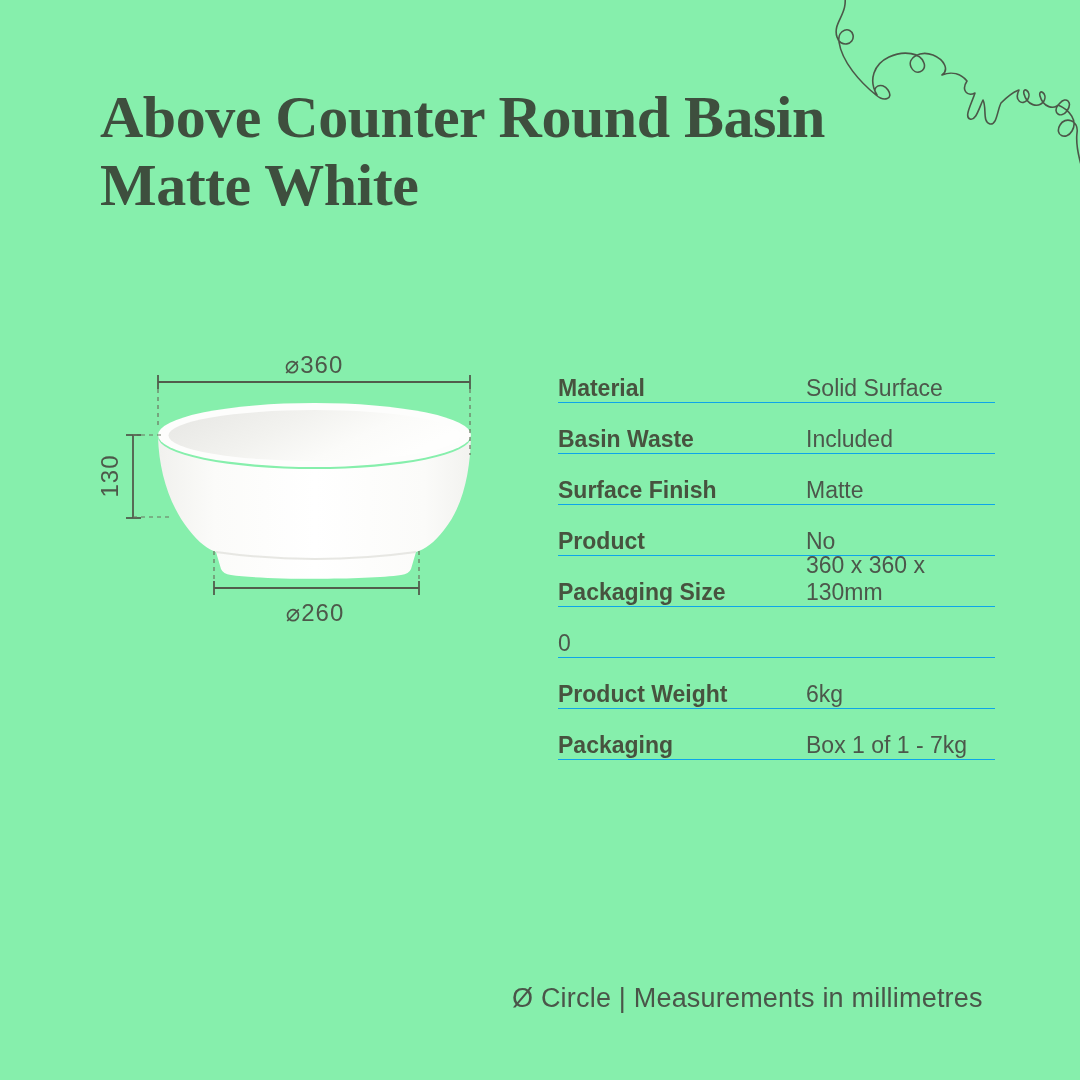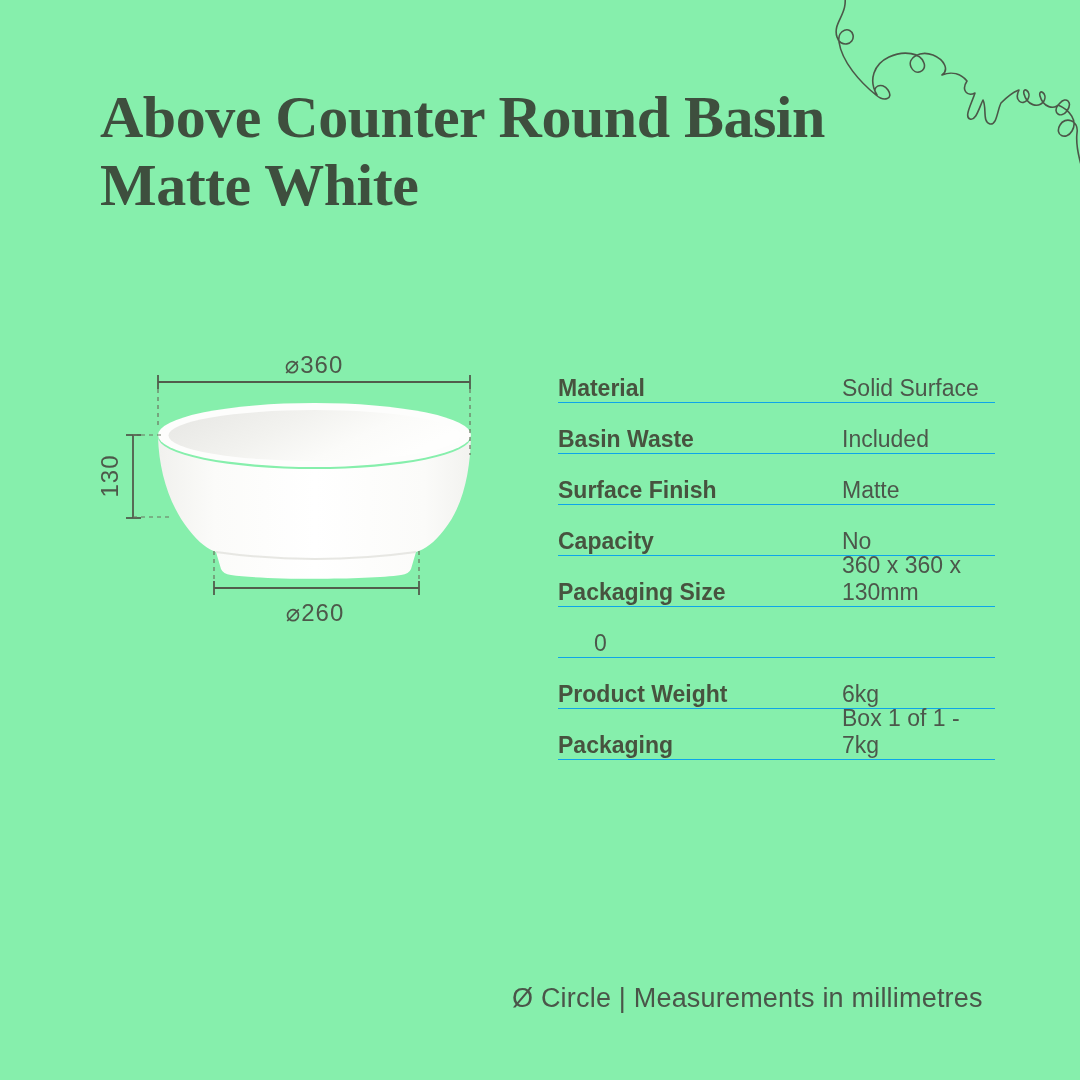--- a/index.html
+++ b/index.html
@@ -42,21 +42,21 @@
   
   .spec-table{
     position:absolute;left:558px;top:352px;width:437px;
   }
   .spec-row{
     display:flex;align-items:flex-end;height:50px;
     border-bottom:1px solid #0ea5e9;
     font-size:23px;
   }
   .spec-label{flex:0 0 248px;font-weight:700;color:#47533F;}
-  .spec-value{flex:1;font-weight:400;color:#4C574B;margin-left:36px;}
+  .spec-value{flex:1;font-weight:400;color:#4C574B;}
   
   .footer{
     position:absolute;left:512px;top:983px;
     font-size:27px;color:#4A5549;letter-spacing:0.2px;
   }
 </style>
 </head>
 <body>
 
 <div class="poster">
@@ -172,21 +172,21 @@
     </div>
     <div class="spec-row">
       <div class="spec-label">Basin Waste</div>
       <div class="spec-value">Included</div>
     </div>
     <div class="spec-row">
       <div class="spec-label">Surface Finish</div>
       <div class="spec-value">Matte</div>
     </div>
     <div class="spec-row">
-      <div class="spec-label">Capacity</div>
+      <div class="spec-label">Product</div>
       <div class="spec-value">No</div>
     </div>
     <div class="spec-row">
       <div class="spec-label">Packaging Size</div>
       <div class="spec-value">360 x 360 x 130mm</div>
     </div>
     <div class="spec-row">
       <div class="spec-value">0</div>
     </div>
     <div class="spec-row">

